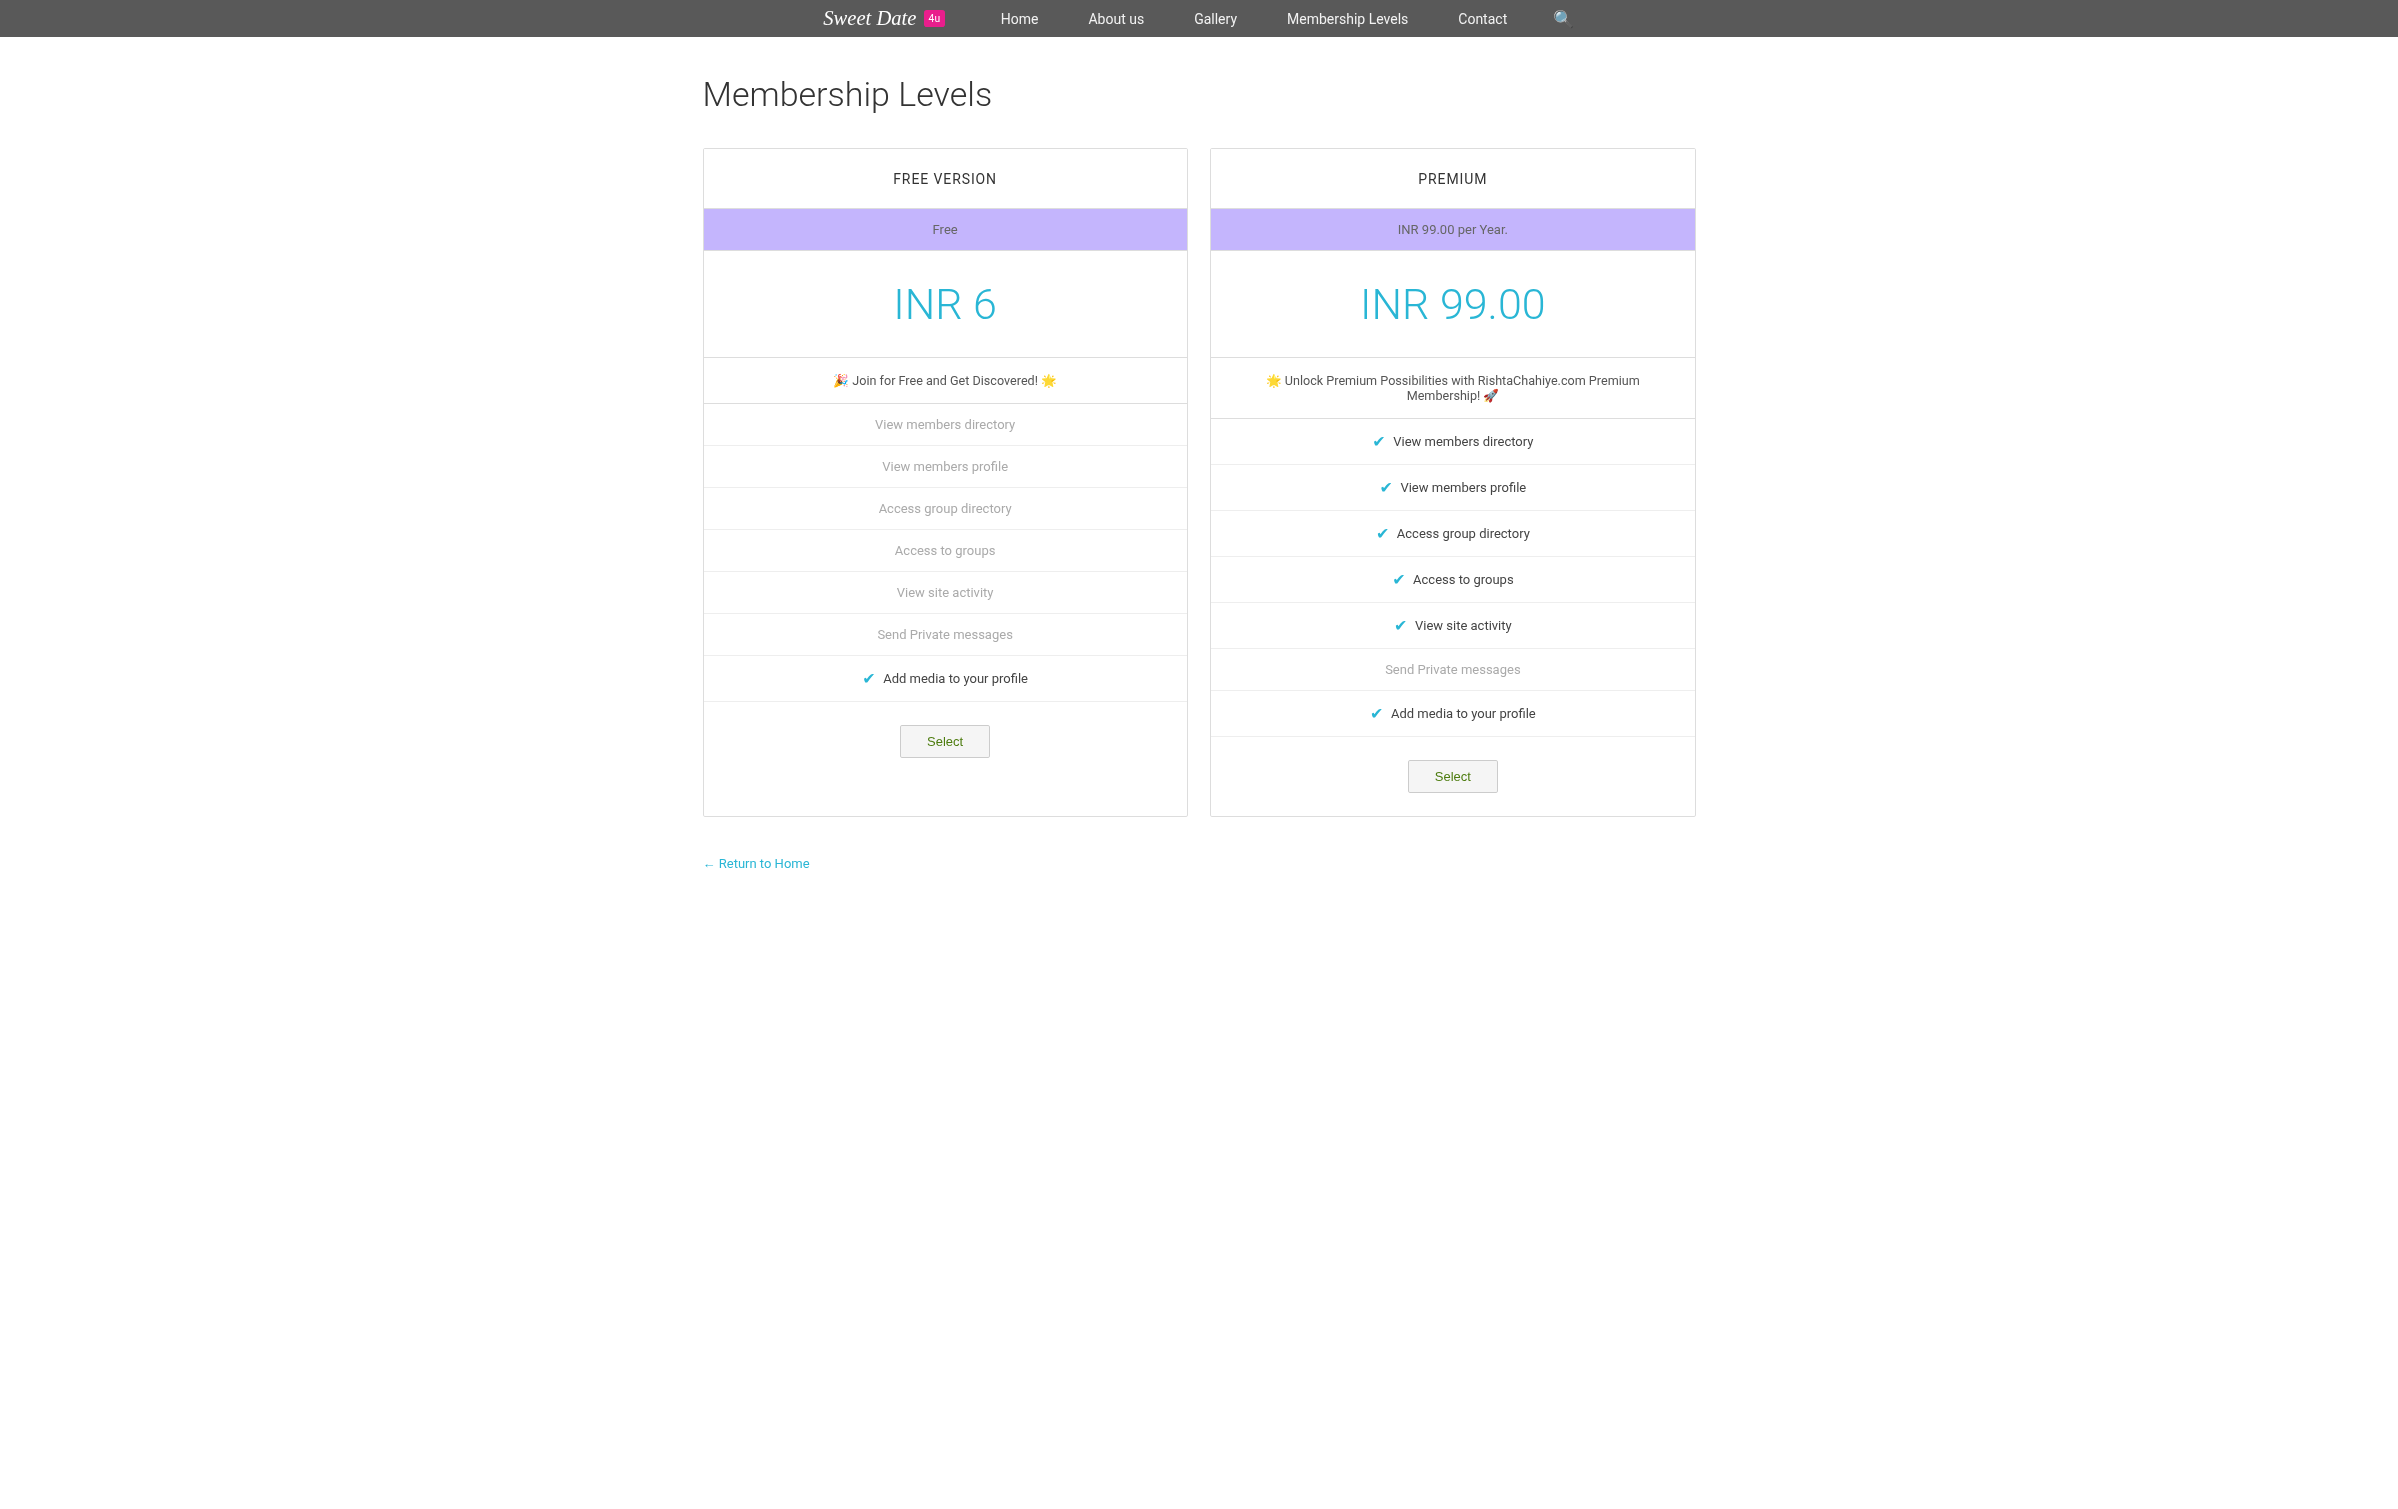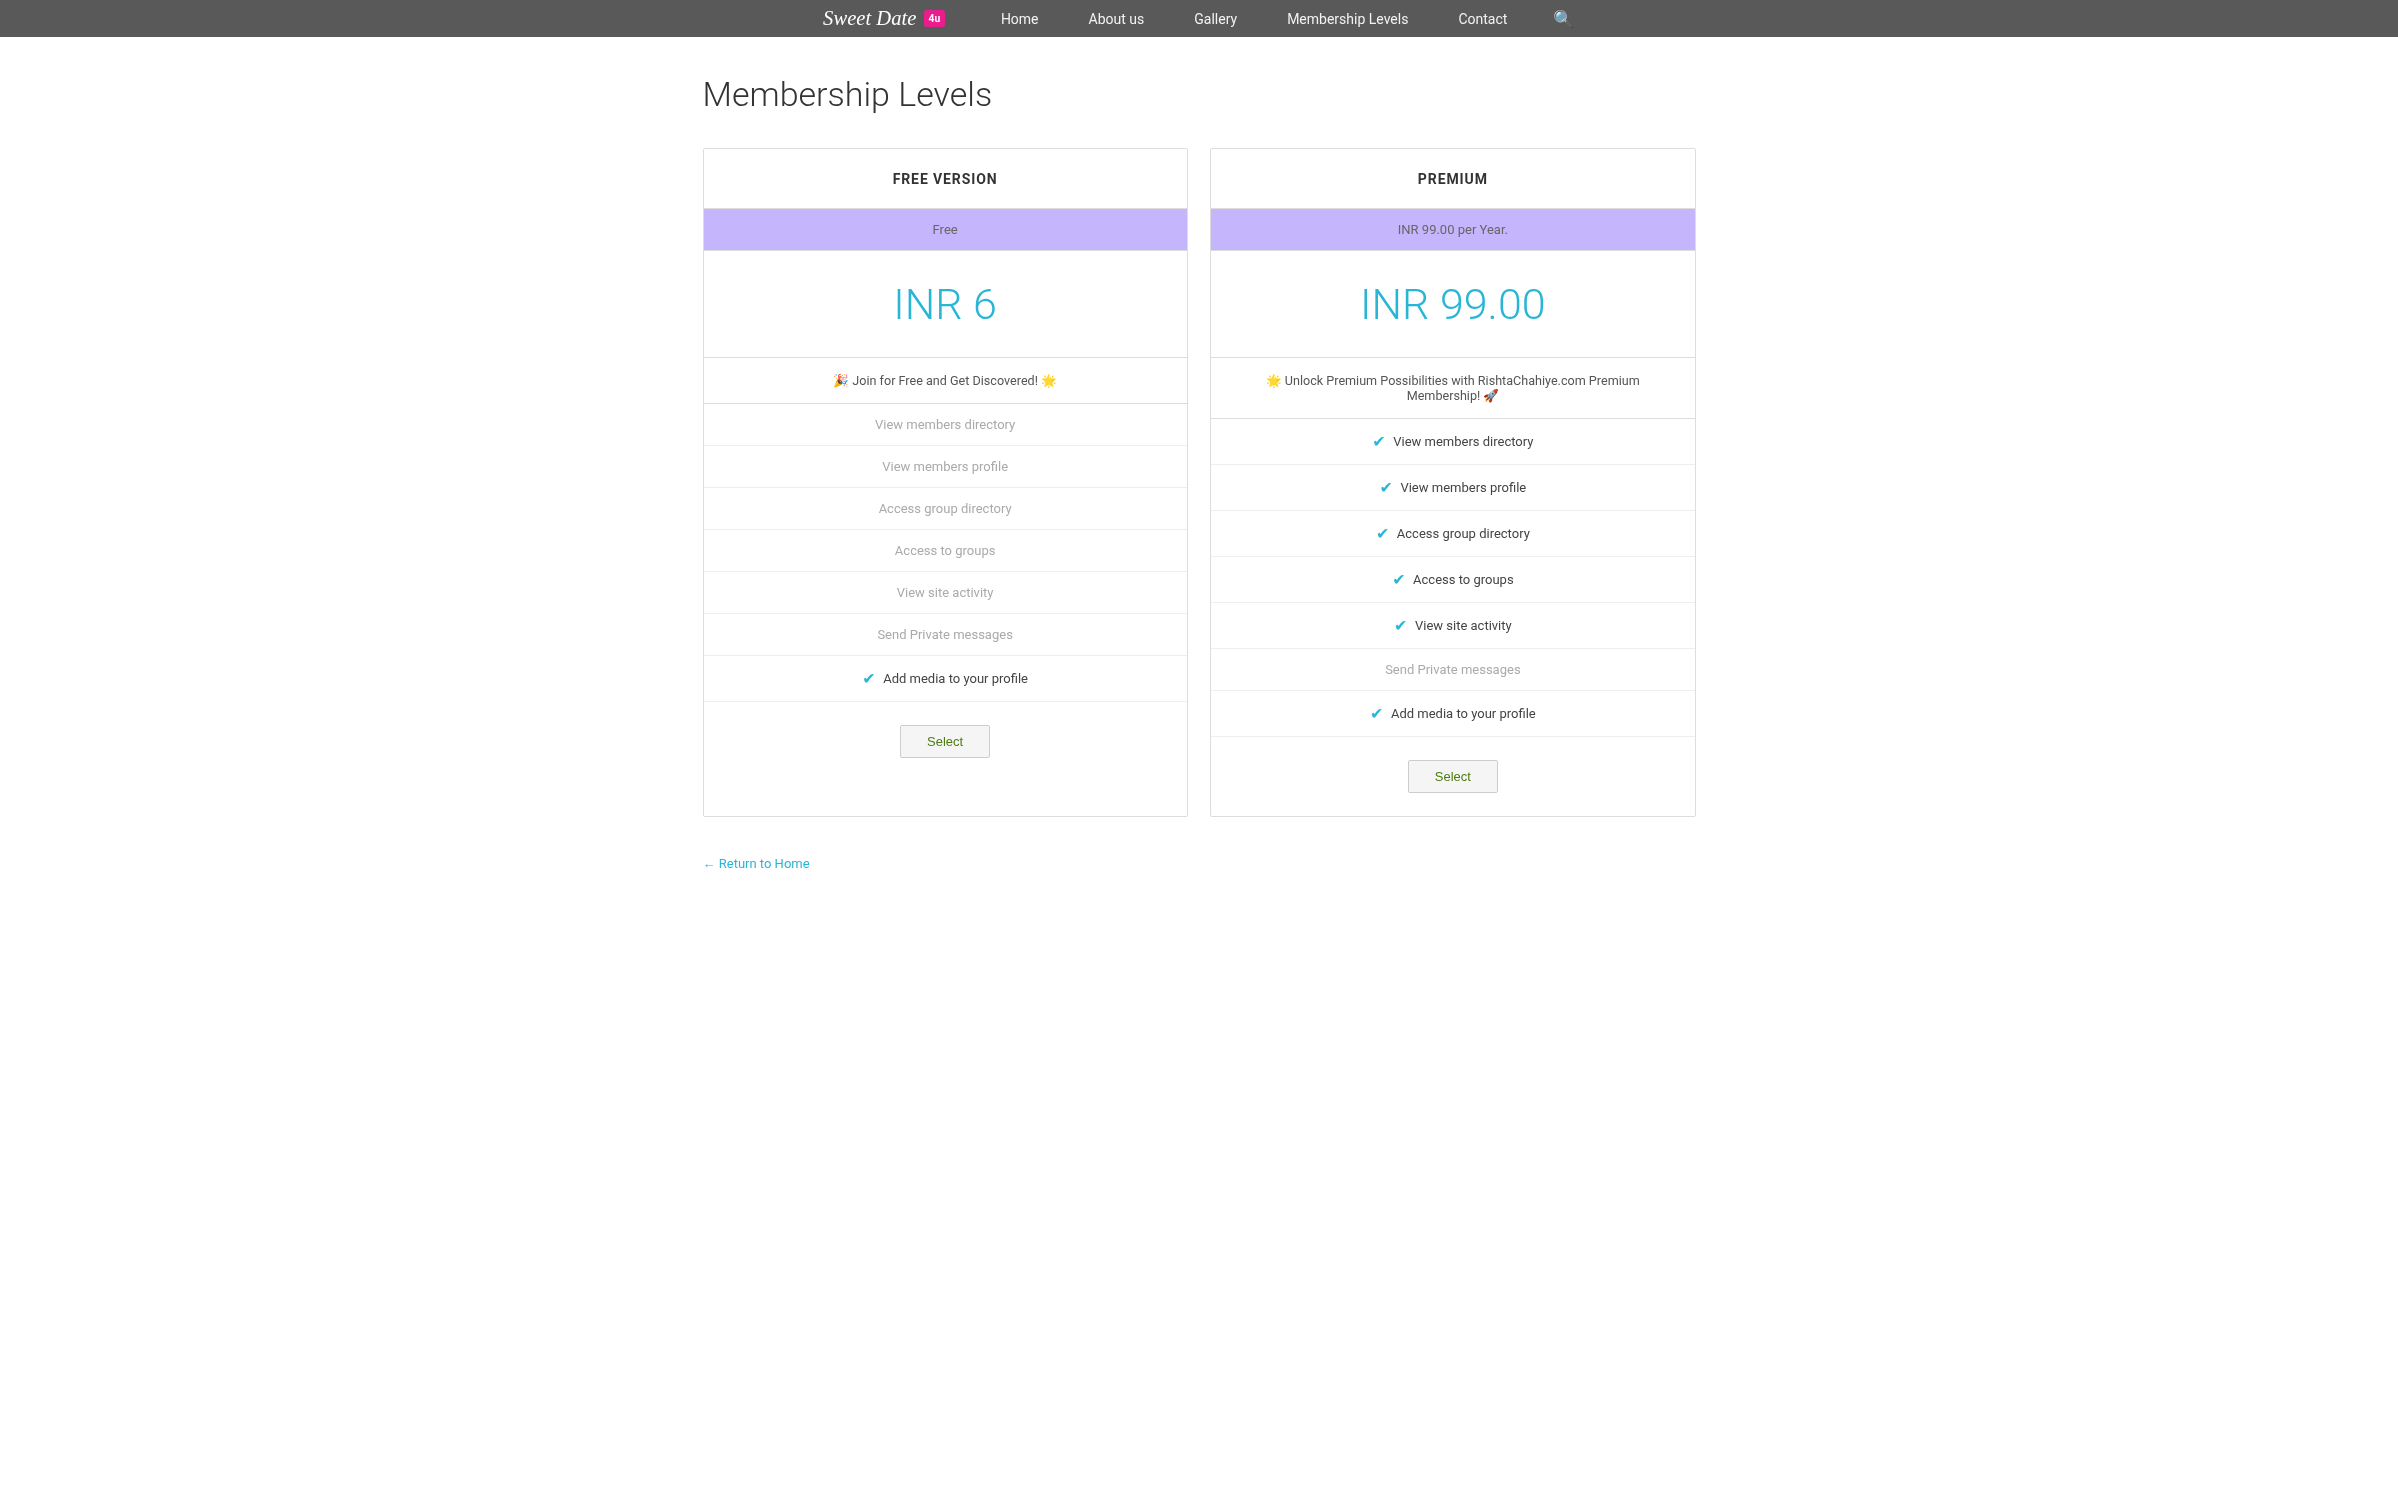--- a/index.html
+++ b/index.html
@@ -38,21 +38,21 @@
       font-style: italic;
       font-size: 20.6px;
       color: #fff;
       font-weight: 400;
     }
 
     .brand-badge {
       background: #e91e8c;
       color: #fff;
       font-size: 10.3px;
-      font-weight: 700;
+      font-weight: 400;
       padding: 1.9px 4.7px;
       border-radius: 2.8px;
     }
 
     .nav-links {
       display: flex;
       align-items: center;
       gap: 50px;
       list-style: none;
     }
@@ -102,21 +102,21 @@
 
     .card-header {
       background: #fff;
       text-align: center;
       padding: 20.6px 19px;
       border-bottom: 0.9px solid #ddd;
     }
 
     .card-header-title {
       font-size: 14px;
-      font-weight: 700;
+      font-weight: 400;
       letter-spacing: 0.9px;
       color: #333;
     }
 
     .card-subheader {
       background: #c4b5fd;
       text-align: center;
       padding: 13px 19px;
       border-bottom: 0.9px solid #ddd;
       font-size: 13px;

